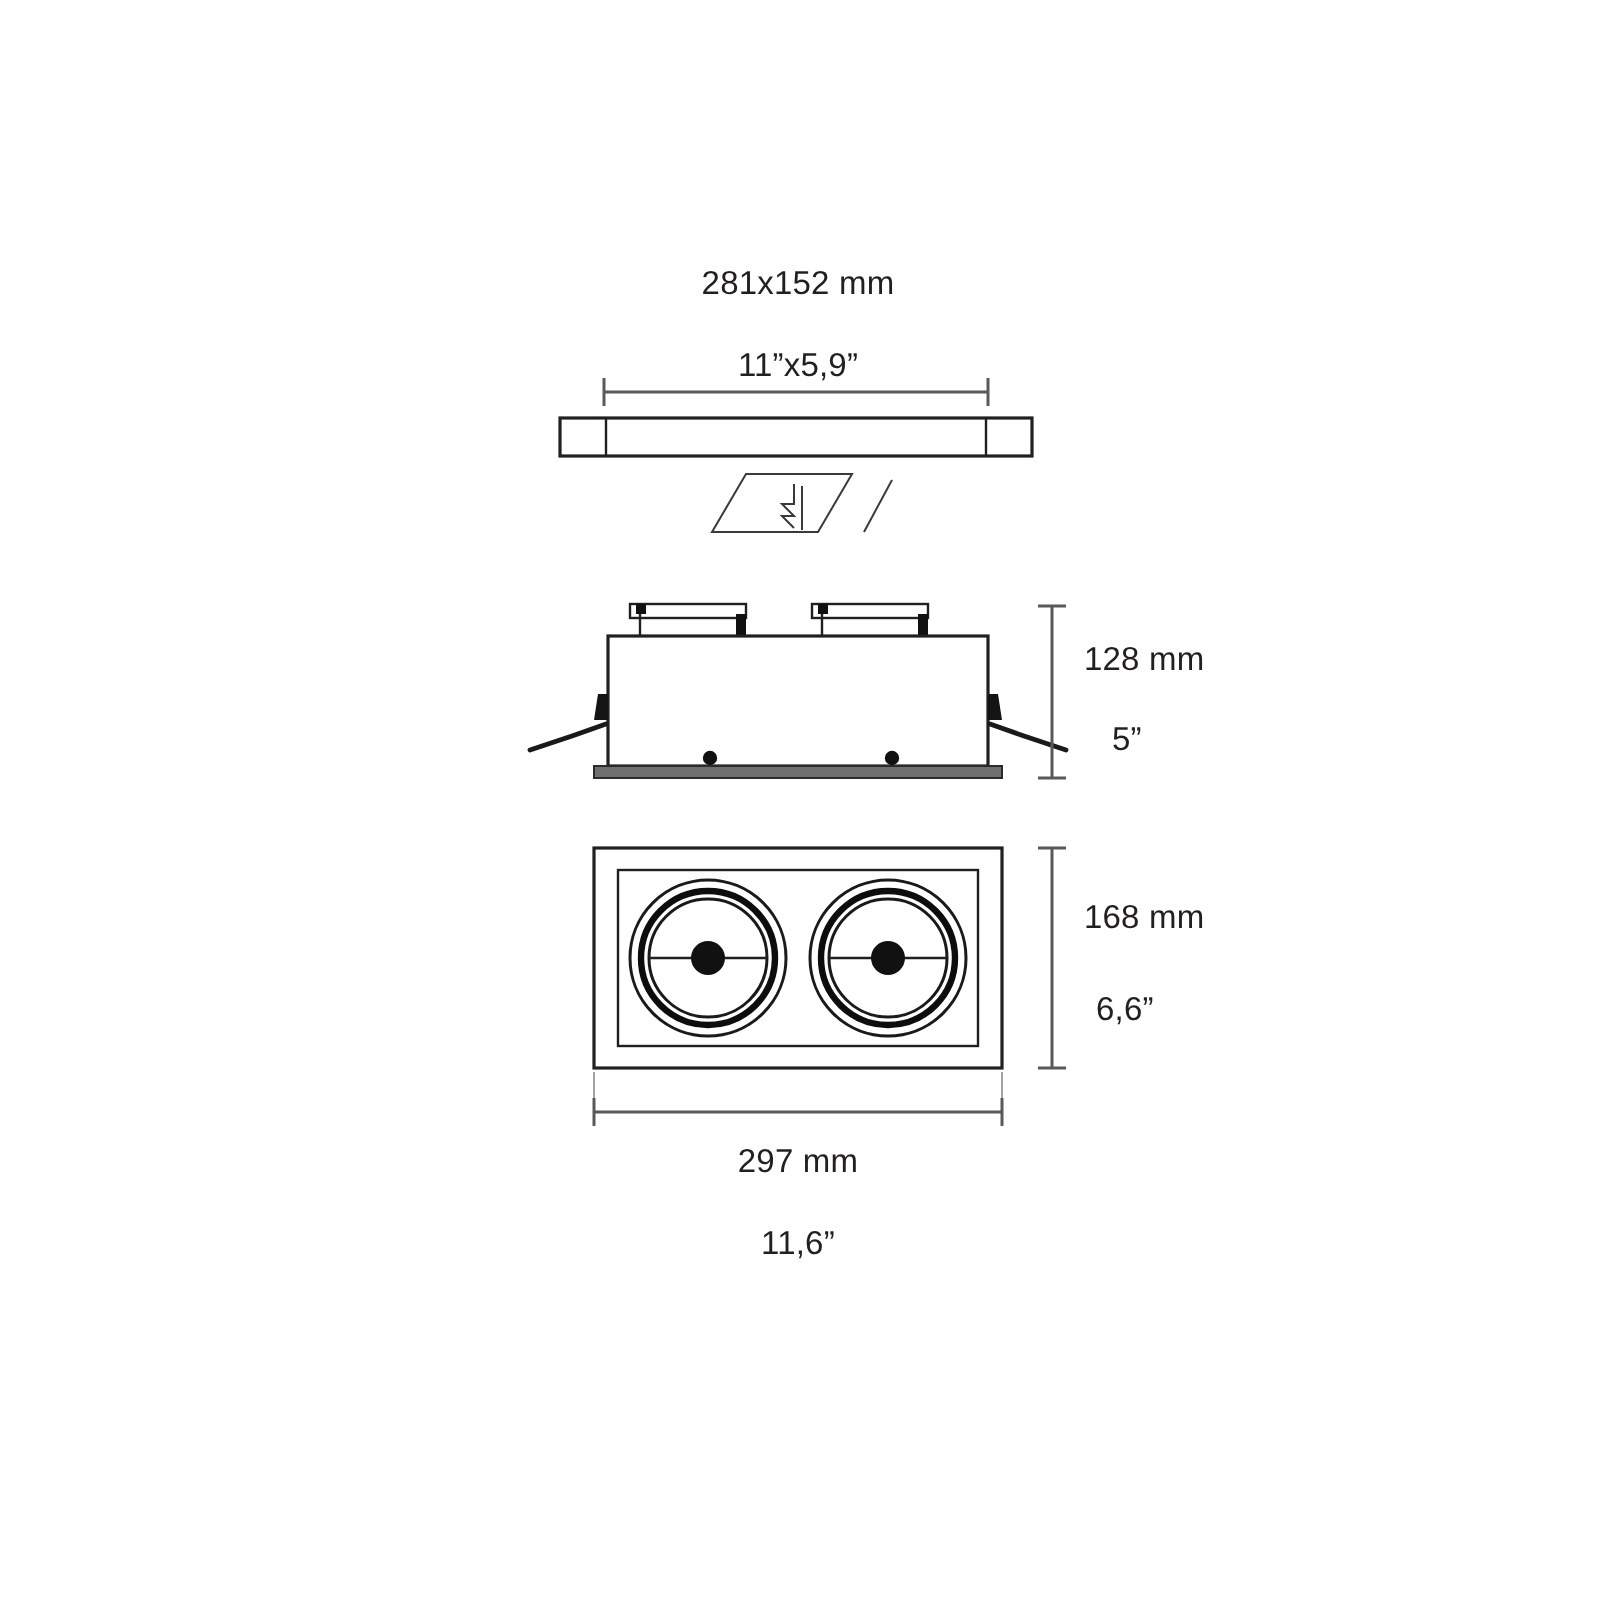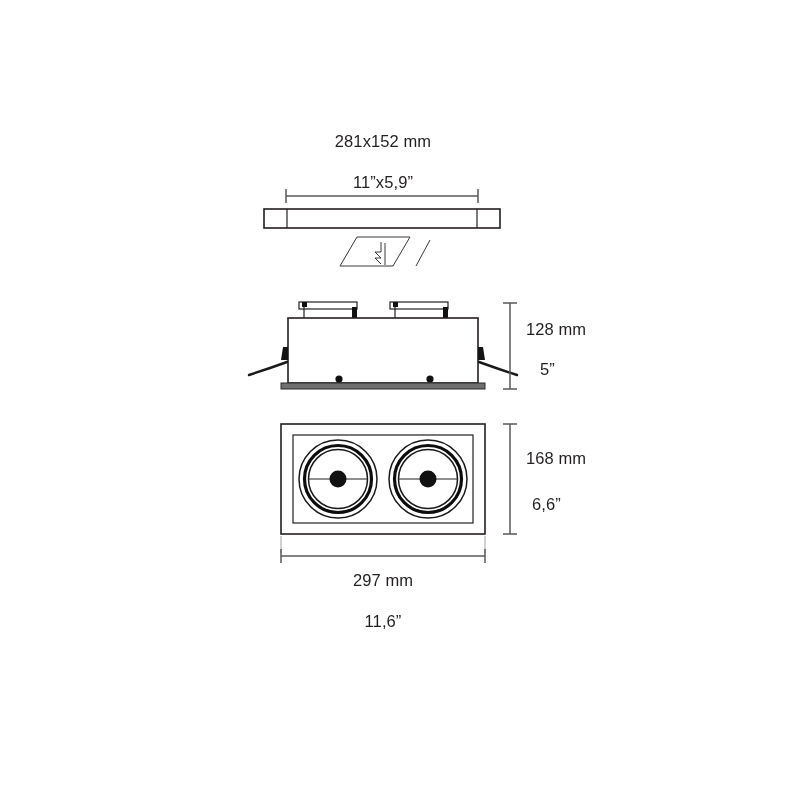--- a/index.html
+++ b/index.html
@@ -12,21 +12,21 @@
     width: 800px;
     height: 800px;
     position: relative;
     font-family: "Liberation Sans", sans-serif;
     color: #231f20;
     overflow: hidden;
   }
 
   #drawing-root {
     position: absolute;
-    left: 0;
+    left: 16px;
     top: 0;
     width: 700px;
     height: 800px;
   }
 
   svg.tech-drawing {
     display: block;
     width: 800px;
     height: 800px;
   }

